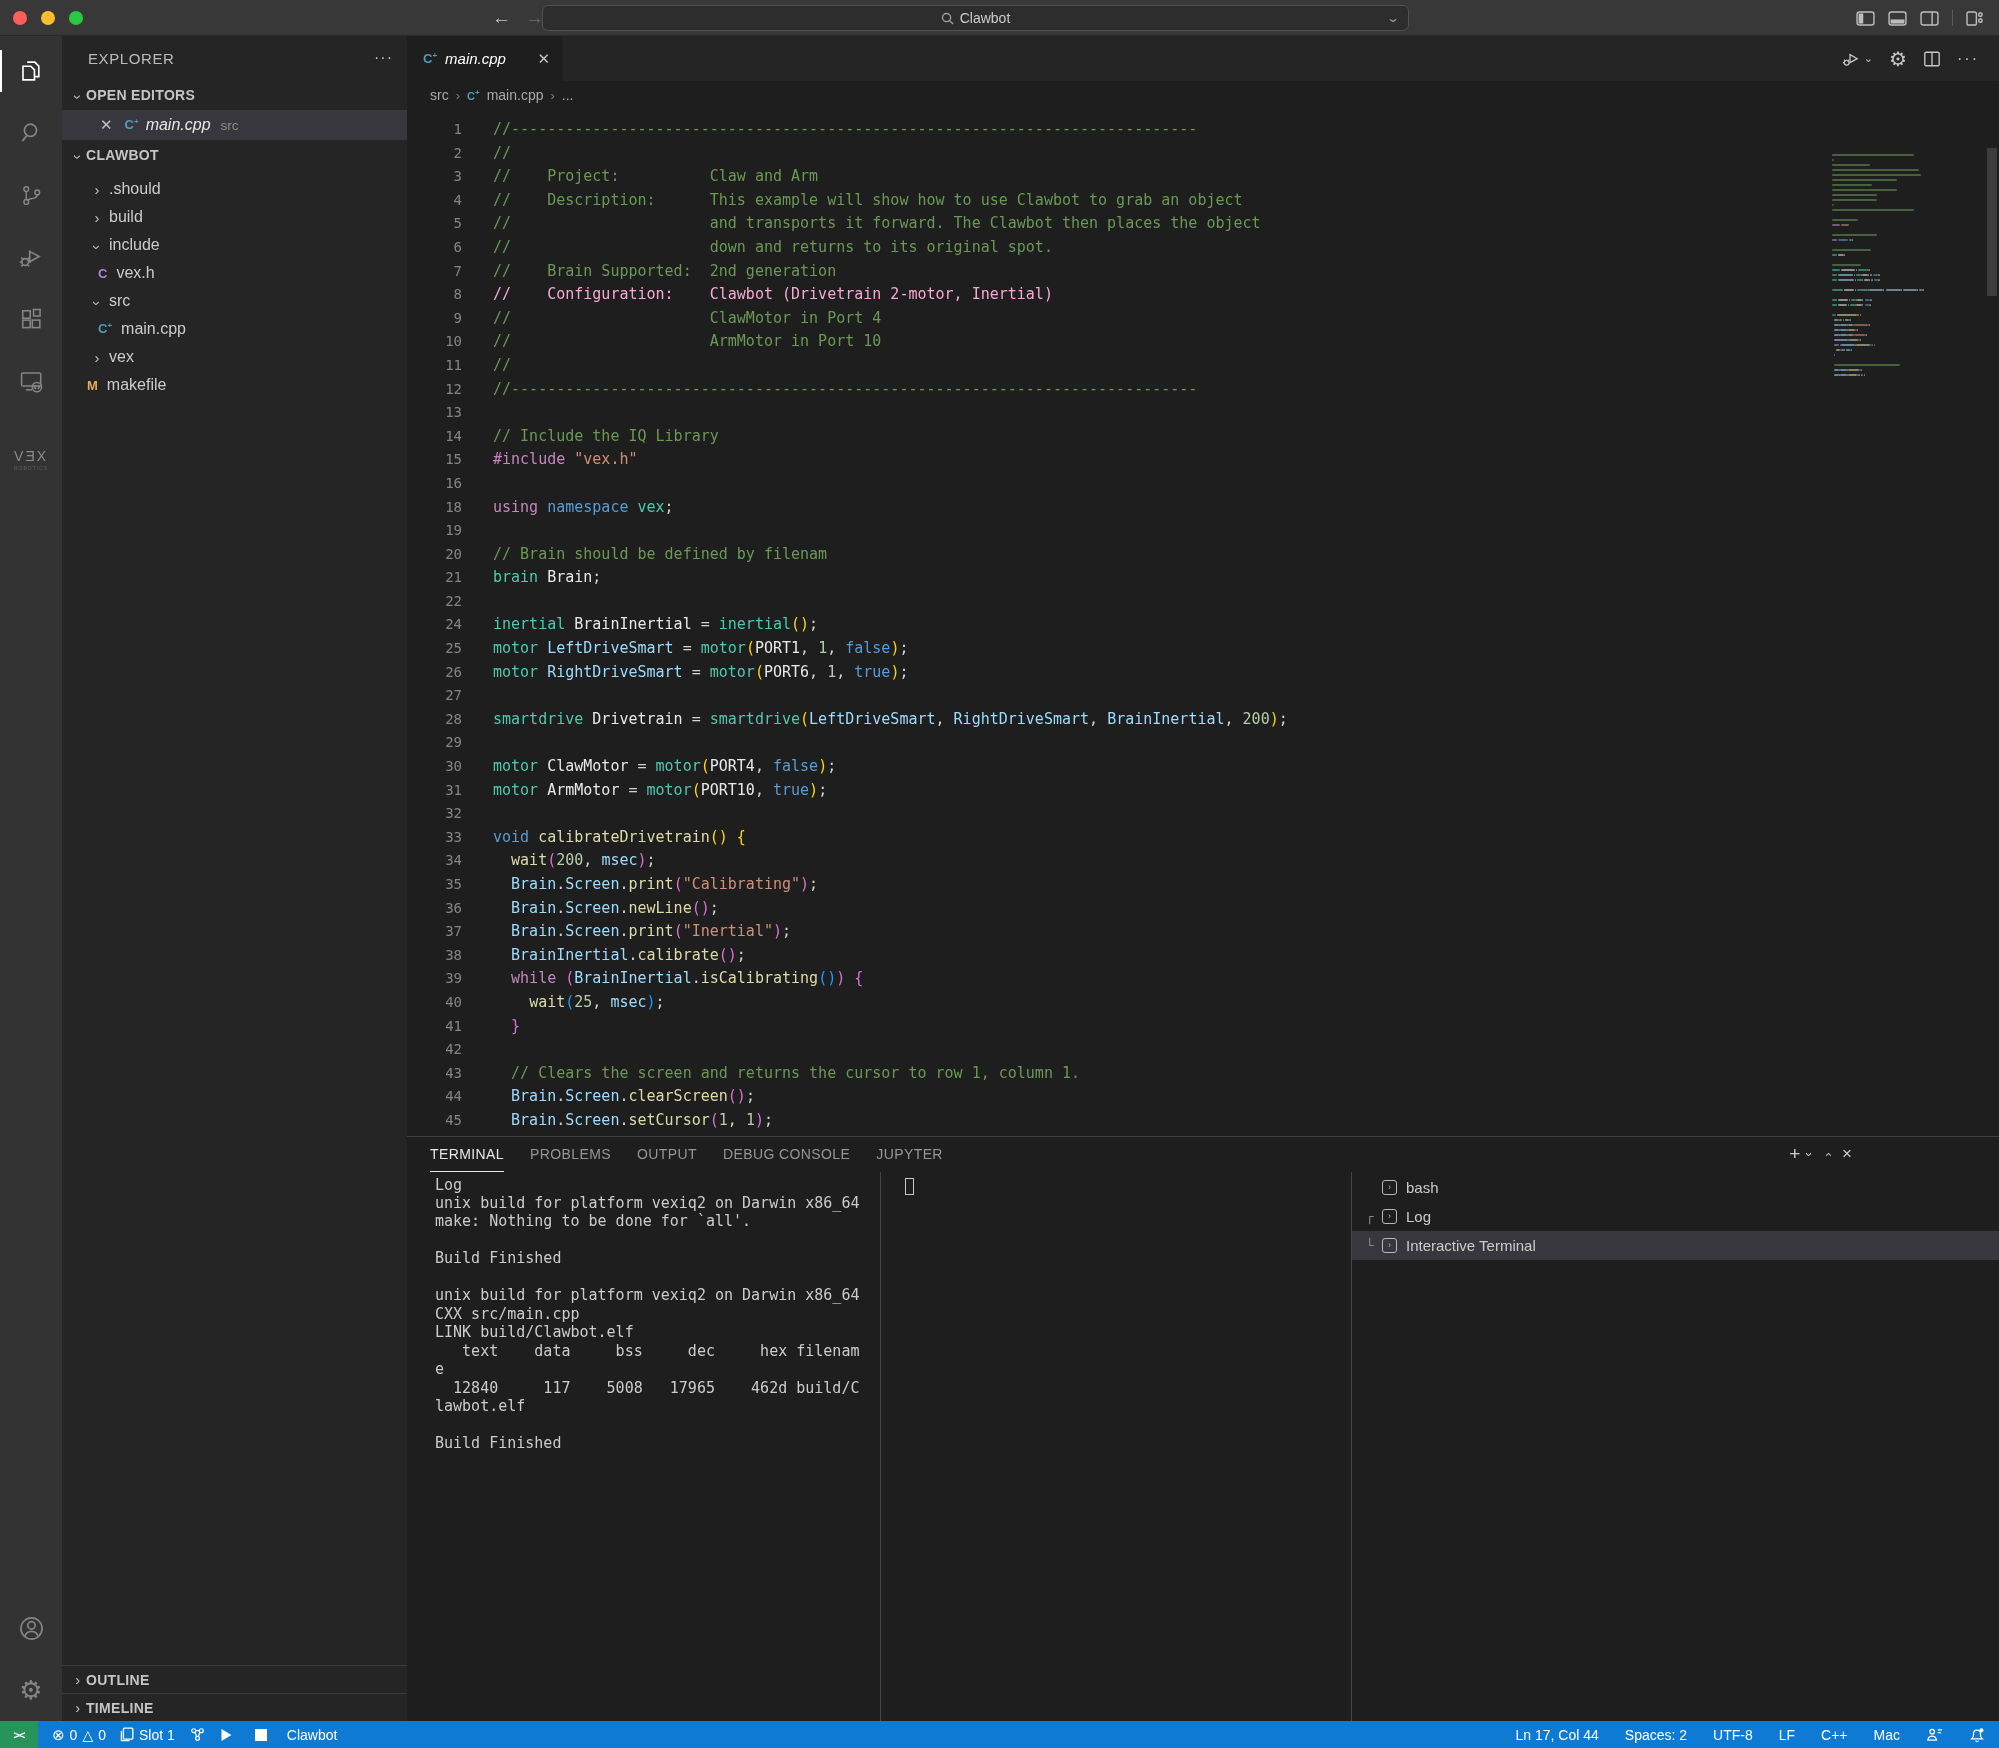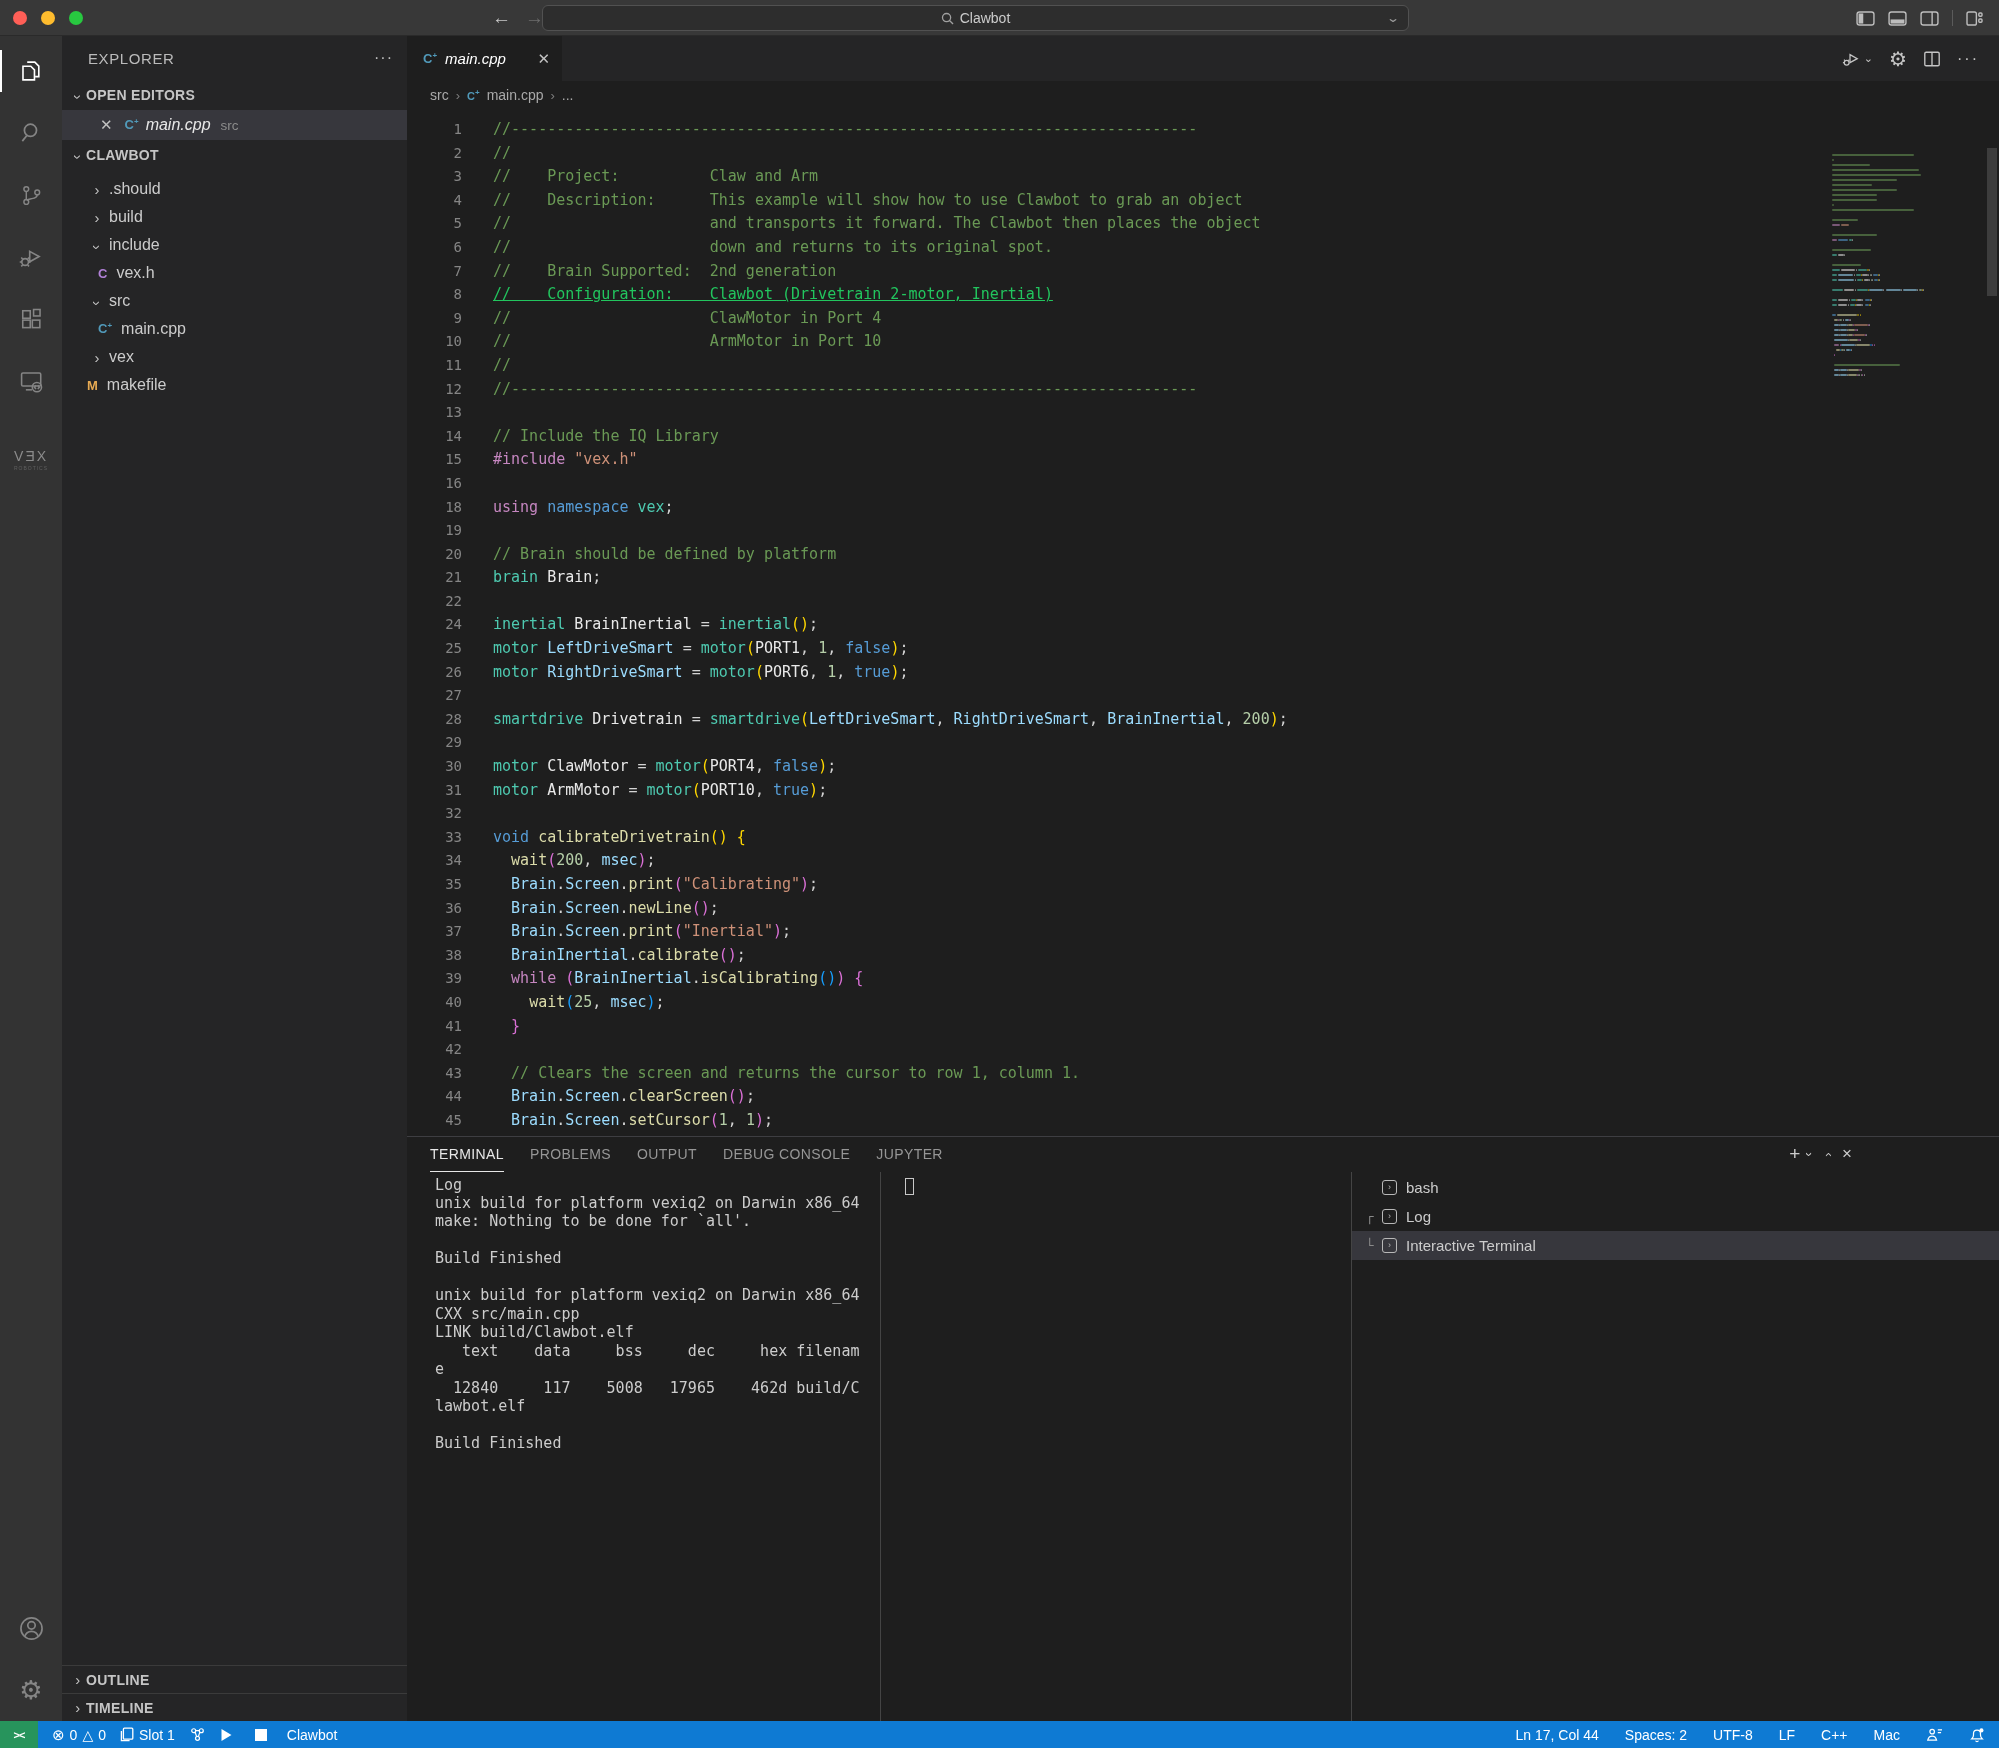--- a/index.html
+++ b/index.html
@@ -348,32 +348,32 @@
           <span>...</span>
         </div>
         <div class="code-area">
             <div class="code-row"><div class="ln">1</div><div class="code-text"><span style="color: rgb(106, 153, 85);">//----------------------------------------------------------------------------</span></div></div>
             <div class="code-row"><div class="ln">2</div><div class="code-text"><span style="color: rgb(106, 153, 85);">//</span></div></div>
             <div class="code-row"><div class="ln">3</div><div class="code-text"><span style="color: rgb(106, 153, 85);">//    Project:          Claw and Arm</span></div></div>
             <div class="code-row"><div class="ln">4</div><div class="code-text"><span style="color: rgb(106, 153, 85);">//    Description:      This example will show how to use Clawbot to grab an object</span></div></div>
             <div class="code-row"><div class="ln">5</div><div class="code-text"><span style="color: rgb(106, 153, 85);">//                      and transports it forward. The Clawbot then places the object</span></div></div>
             <div class="code-row"><div class="ln">6</div><div class="code-text"><span style="color: rgb(106, 153, 85);">//                      down and returns to its original spot.</span></div></div>
             <div class="code-row"><div class="ln">7</div><div class="code-text"><span style="color: rgb(106, 153, 85);">//    Brain Supported:  2nd generation</span></div></div>
-            <div class="code-row"><div class="ln">8</div><div class="code-text"><span style="color: #22c55e; text-decoration: underline;">//    Configuration:    Clawbot (Drivetrain 2-motor, Inertial)</span></div></div>
+            <div class="code-row"><div class="ln">8</div><div class="code-text"><span style="color: #f9a8d4;">//    Configuration:    Clawbot (Drivetrain 2-motor, Inertial)</span></div></div>
             <div class="code-row"><div class="ln">9</div><div class="code-text"><span style="color: rgb(106, 153, 85);">//                      ClawMotor in Port 4</span></div></div>
             <div class="code-row"><div class="ln">10</div><div class="code-text"><span style="color: rgb(106, 153, 85);">//                      ArmMotor in Port 10</span></div></div>
             <div class="code-row"><div class="ln">11</div><div class="code-text"><span style="color: rgb(106, 153, 85);">//</span></div></div>
             <div class="code-row"><div class="ln">12</div><div class="code-text"><span style="color: rgb(106, 153, 85);">//----------------------------------------------------------------------------</span></div></div>
             <div class="code-row"><div class="ln">13</div><div class="code-text"></div></div>
             <div class="code-row"><div class="ln">14</div><div class="code-text"><span style="color: rgb(106, 153, 85);">// Include the IQ Library</span></div></div>
             <div class="code-row"><div class="ln">15</div><div class="code-text"><span style="color: rgb(197, 134, 192);">#include</span><span style="color: rgb(212, 212, 212);"> </span><span style="color: rgb(206, 145, 120);">"vex.h"</span></div></div>
             <div class="code-row"><div class="ln">16</div><div class="code-text"></div></div>
             <div class="code-row"><div class="ln">18</div><div class="code-text"><span style="color: rgb(197, 134, 192);">using</span><span style="color: rgb(212, 212, 212);"> </span><span style="color: rgb(86, 156, 214);">namespace</span><span style="color: rgb(212, 212, 212);"> </span><span style="color: rgb(78, 201, 176);">vex</span><span style="color: rgb(212, 212, 212);">;</span></div></div>
             <div class="code-row"><div class="ln">19</div><div class="code-text"></div></div>
-            <div class="code-row"><div class="ln">20</div><div class="code-text"><span style="color: rgb(106, 153, 85);">// Brain should be defined by platform</span></div></div>
+            <div class="code-row"><div class="ln">20</div><div class="code-text"><span style="color: rgb(106, 153, 85);">// Brain should be defined by filenam</span></div></div>
             <div class="code-row"><div class="ln">21</div><div class="code-text"><span style="color: rgb(78, 201, 176);">brain</span><span style="color: rgb(212, 212, 212);"> </span><span style="color: rgb(233, 233, 233);">Brain</span><span style="color: rgb(212, 212, 212);">;</span></div></div>
             <div class="code-row"><div class="ln">22</div><div class="code-text"></div></div>
             <div class="code-row"><div class="ln">24</div><div class="code-text"><span style="color: rgb(78, 201, 176);">inertial</span><span style="color: rgb(212, 212, 212);"> </span><span style="color: rgb(233, 233, 233);">BrainInertial</span><span style="color: rgb(212, 212, 212);"> = </span><span style="color: rgb(78, 201, 176);">inertial</span><span style="color: rgb(255, 215, 0);">()</span><span style="color: rgb(212, 212, 212);">;</span></div></div>
             <div class="code-row"><div class="ln">25</div><div class="code-text"><span style="color: rgb(78, 201, 176);">motor</span><span style="color: rgb(212, 212, 212);"> </span><span style="color: rgb(156, 220, 254);">LeftDriveSmart</span><span style="color: rgb(212, 212, 212);"> = </span><span style="color: rgb(78, 201, 176);">motor</span><span style="color: rgb(255, 215, 0);">(</span><span style="color: rgb(233, 233, 233);">PORT1</span><span style="color: rgb(212, 212, 212);">, </span><span style="color: rgb(181, 206, 168);">1</span><span style="color: rgb(212, 212, 212);">, </span><span style="color: rgb(86, 156, 214);">false</span><span style="color: rgb(255, 215, 0);">)</span><span style="color: rgb(212, 212, 212);">;</span></div></div>
             <div class="code-row"><div class="ln">26</div><div class="code-text"><span style="color: rgb(78, 201, 176);">motor</span><span style="color: rgb(212, 212, 212);"> </span><span style="color: rgb(156, 220, 254);">RightDriveSmart</span><span style="color: rgb(212, 212, 212);"> = </span><span style="color: rgb(78, 201, 176);">motor</span><span style="color: rgb(255, 215, 0);">(</span><span style="color: rgb(233, 233, 233);">PORT6</span><span style="color: rgb(212, 212, 212);">, </span><span style="color: rgb(181, 206, 168);">1</span><span style="color: rgb(212, 212, 212);">, </span><span style="color: rgb(86, 156, 214);">true</span><span style="color: rgb(255, 215, 0);">)</span><span style="color: rgb(212, 212, 212);">;</span></div></div>
             <div class="code-row"><div class="ln">27</div><div class="code-text"></div></div>
             <div class="code-row"><div class="ln">28</div><div class="code-text"><span style="color: rgb(78, 201, 176);">smartdrive</span><span style="color: rgb(212, 212, 212);"> </span><span style="color: rgb(233, 233, 233);">Drivetrain</span><span style="color: rgb(212, 212, 212);"> = </span><span style="color: rgb(78, 201, 176);">smartdrive</span><span style="color: rgb(255, 215, 0);">(</span><span style="color: rgb(156, 220, 254);">LeftDriveSmart</span><span style="color: rgb(212, 212, 212);">, </span><span style="color: rgb(156, 220, 254);">RightDriveSmart</span><span style="color: rgb(212, 212, 212);">, </span><span style="color: rgb(156, 220, 254);">BrainInertial</span><span style="color: rgb(212, 212, 212);">, </span><span style="color: rgb(181, 206, 168);">200</span><span style="color: rgb(255, 215, 0);">)</span><span style="color: rgb(212, 212, 212);">;</span></div></div>
             <div class="code-row"><div class="ln">29</div><div class="code-text"></div></div>
             <div class="code-row"><div class="ln">30</div><div class="code-text"><span style="color: rgb(78, 201, 176);">motor</span><span style="color: rgb(212, 212, 212);"> </span><span style="color: rgb(233, 233, 233);">ClawMotor</span><span style="color: rgb(212, 212, 212);"> = </span><span style="color: rgb(78, 201, 176);">motor</span><span style="color: rgb(255, 215, 0);">(</span><span style="color: rgb(233, 233, 233);">PORT4</span><span style="color: rgb(212, 212, 212);">, </span><span style="color: rgb(86, 156, 214);">false</span><span style="color: rgb(255, 215, 0);">)</span><span style="color: rgb(212, 212, 212);">;</span></div></div>
             <div class="code-row"><div class="ln">31</div><div class="code-text"><span style="color: rgb(78, 201, 176);">motor</span><span style="color: rgb(212, 212, 212);"> </span><span style="color: rgb(233, 233, 233);">ArmMotor</span><span style="color: rgb(212, 212, 212);"> = </span><span style="color: rgb(78, 201, 176);">motor</span><span style="color: rgb(255, 215, 0);">(</span><span style="color: rgb(233, 233, 233);">PORT10</span><span style="color: rgb(212, 212, 212);">, </span><span style="color: rgb(86, 156, 214);">true</span><span style="color: rgb(255, 215, 0);">)</span><span style="color: rgb(212, 212, 212);">;</span></div></div>

